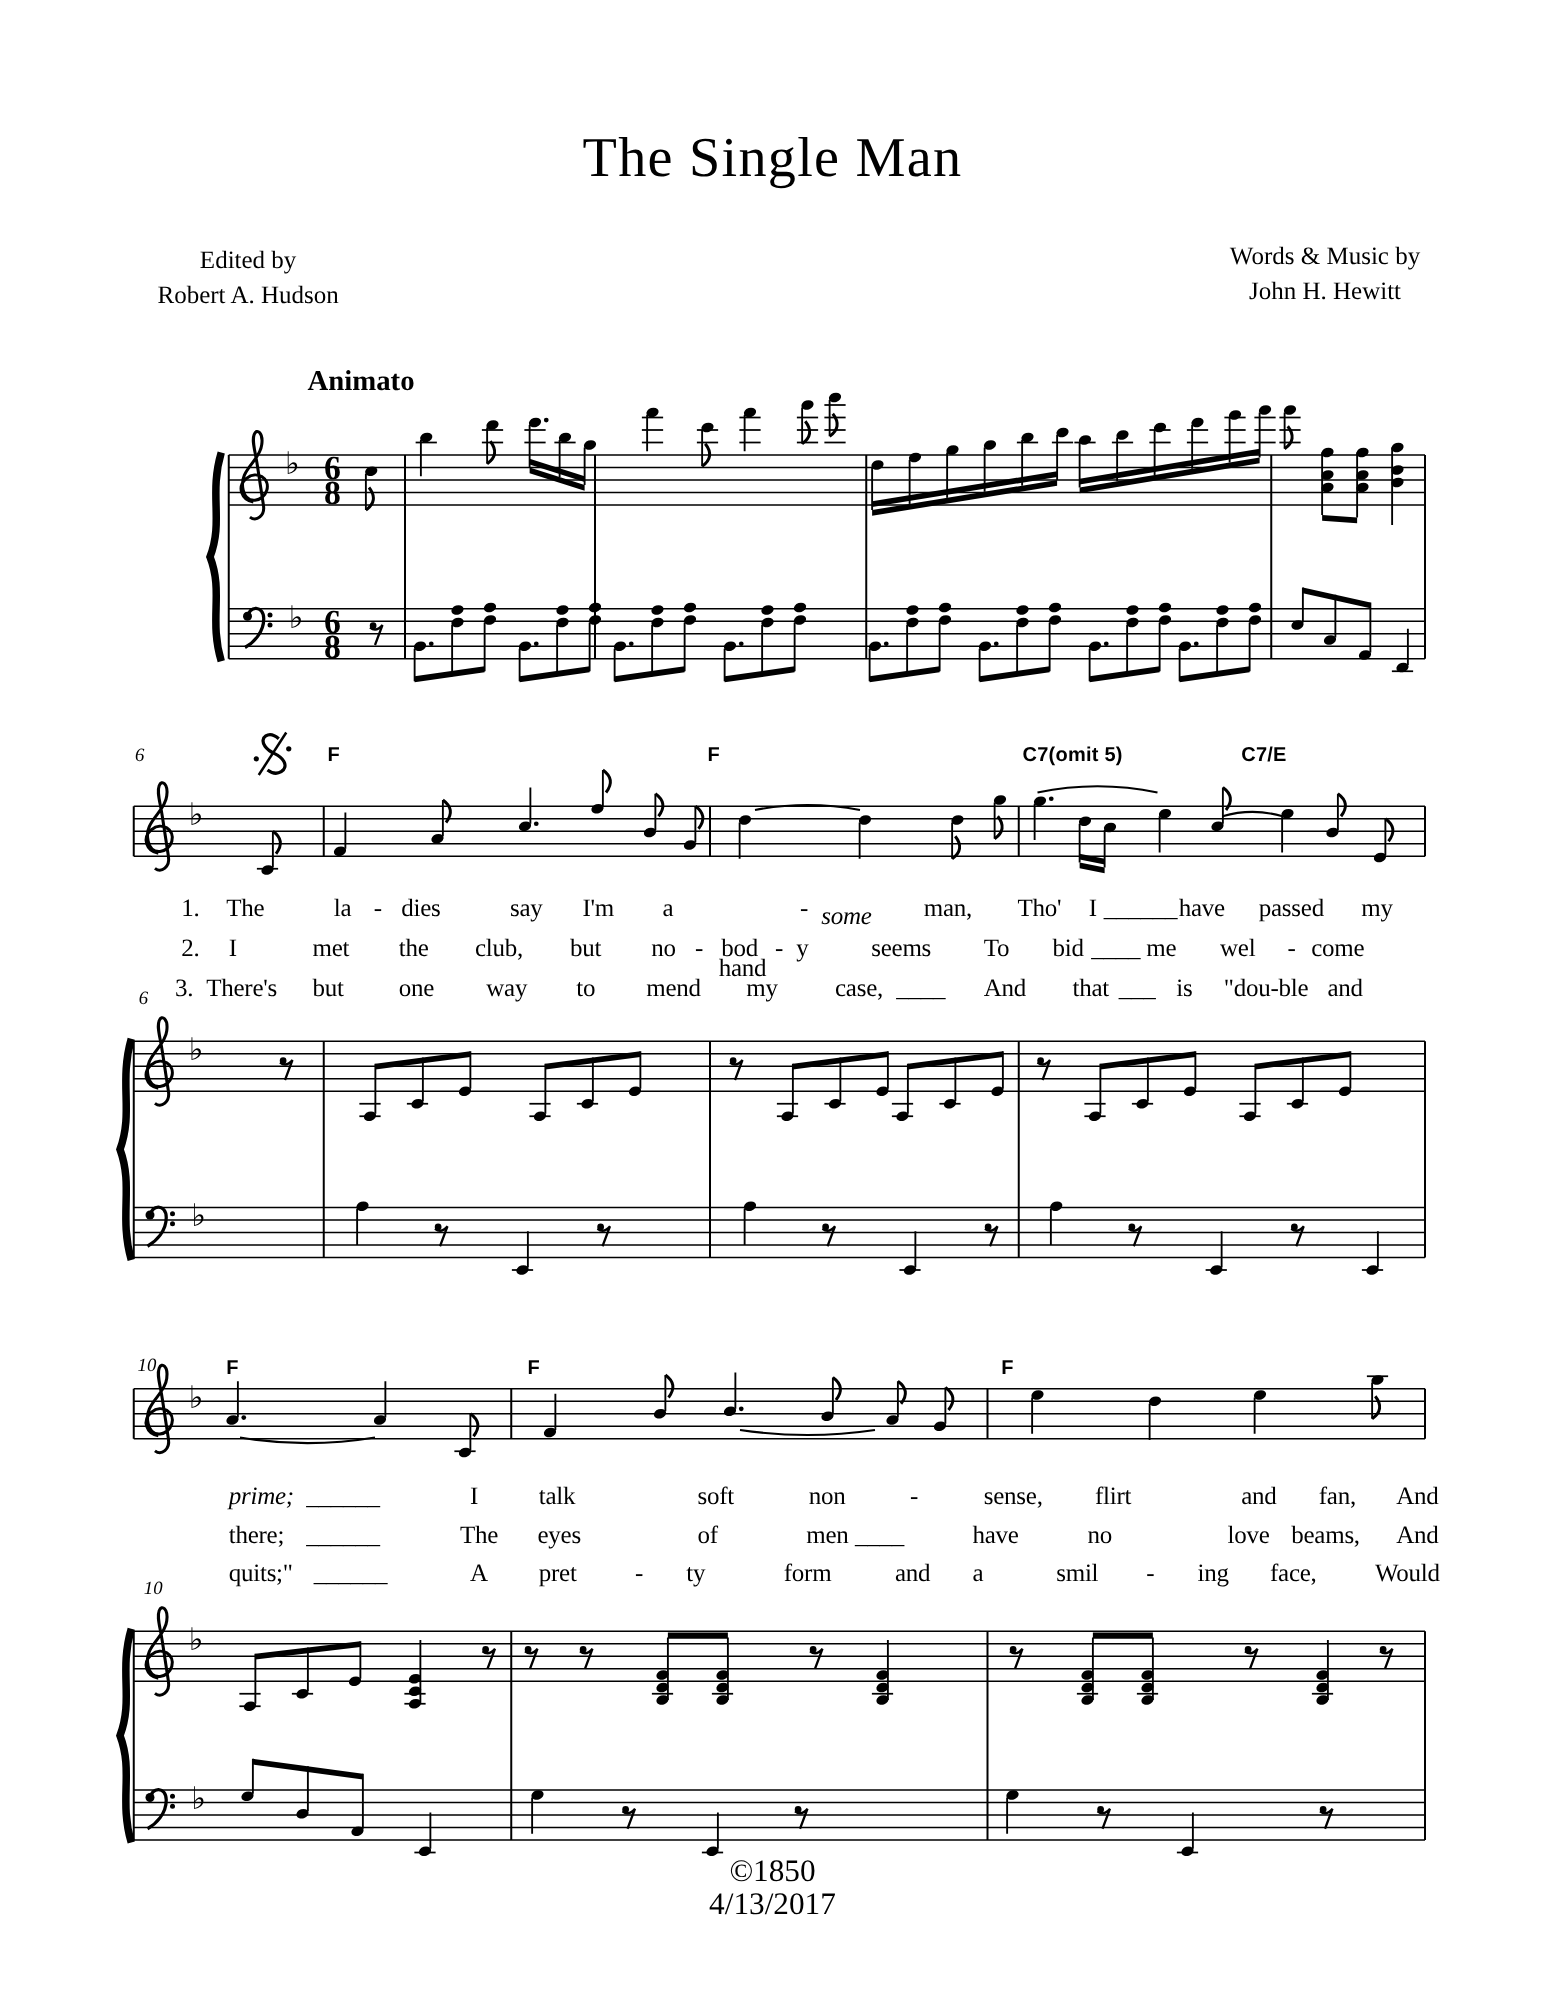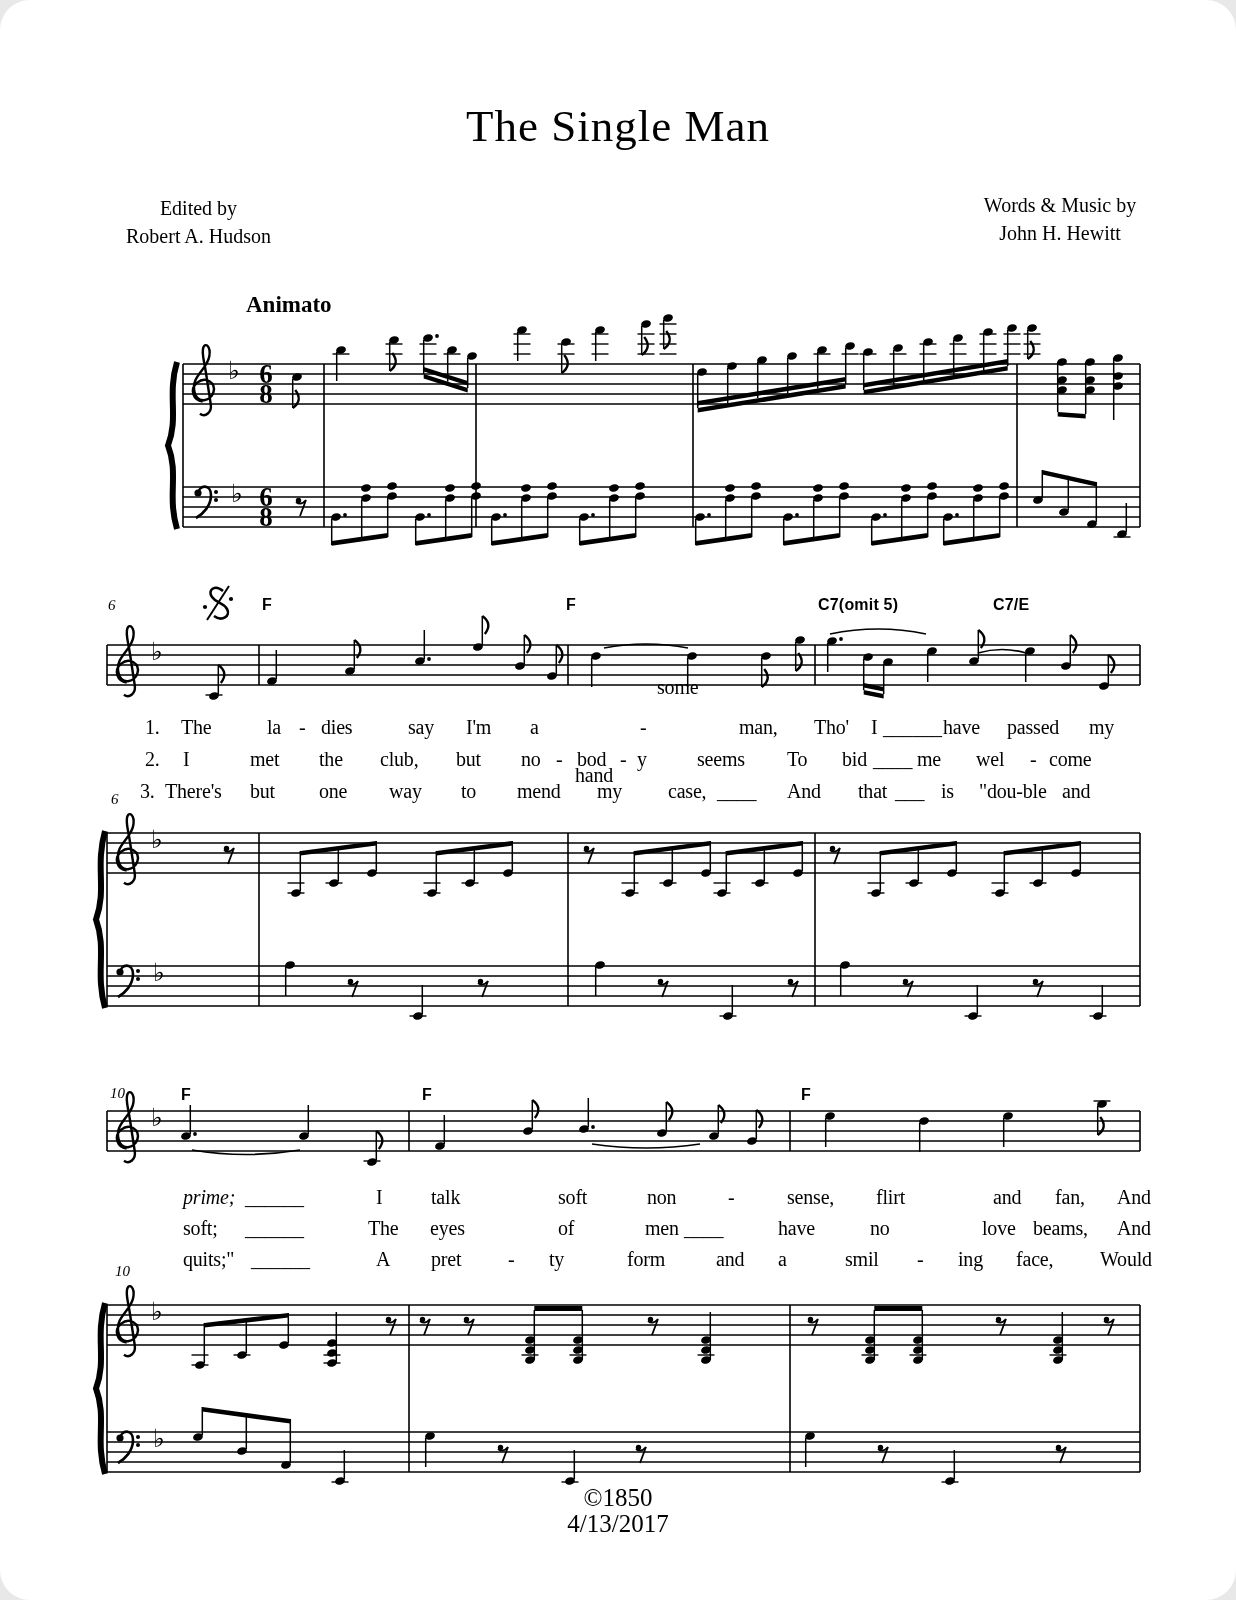--- a/index.html
+++ b/index.html
@@ -1,17 +1,17 @@
 <!DOCTYPE html>
 <html><head>
 <meta charset="utf-8">
 <style>
   html,body{margin:0;padding:0;background:#e8e8e8;}
   #page{position:relative;width:1236px;height:1600px;margin:0 auto;background:#ffffff;overflow:hidden;
-        font-family:"Liberation Serif",serif;color:#000;border-radius:30px;}
+        font-family:"Liberation Serif",serif;color:#000;}
   #nt{position:absolute;left:0;top:0;}
   #overlay{position:absolute;left:0;top:0;width:1236px;height:1600px;}
   .abs{position:absolute;}
   .title{left:0;right:0;top:100px;text-align:center;font-size:45px;letter-spacing:1px;}
   .credit{line-height:28px;font-size:20px;text-align:center;}
   .edited{left:96px;top:194px;width:205px;}
   .subtitle{left:0;right:0;top:219px;text-align:center;font-size:20px;}
   .wmusic{left:930px;top:191px;width:260px;}
   .tempo{left:246px;top:292px;font-size:23px;font-weight:bold;}
   .tsig{font-weight:bold;font-size:27px;line-height:20px;width:26px;text-align:center;}
@@ -654,21 +654,21 @@
       <span class="lyr" style="left: 145px; top: 716px;">1.</span>
       <span class="lyr" style="left: 181px; top: 716px;">The</span>
       <span class="lyr" style="left: 267px; top: 716px;">la</span>
       <span class="lyr" style="left: 299px; top: 716px;">-</span>
       <span class="lyr" style="left: 321px; top: 716px;">dies</span>
       <span class="lyr" style="left: 396px; top: 716px; margin-left: 12px;">say</span>
       <span class="lyr" style="left: 466px; top: 716px;">I'm</span>
       <span class="lyr" style="left: 530px; top: 716px;">a</span>
       <span class="lyr" style="left: 575px; top: 716px; margin-top: 48px;">hand</span>
       <span class="lyr" style="left: 640px; top: 716px;">-</span>
-      <span class="lyr" style="left: 657px; top: 676px;">some</span>
+      <span class="lyr" style="left: 657px; top: 722px; font-style: italic;">some</span>
       <span class="lyr" style="left: 739px; top: 716px;">man,</span>
       <span class="lyr" style="left: 814px; top: 716px;">Tho'</span>
       <span class="lyr" style="left: 871px; top: 716px;">I</span>
       <span class="lyr" style="left: 883px; top: 716px;">______</span>
       <span class="lyr" style="left: 943px; top: 716px;">have</span>
       <span class="lyr" style="left: 1007px; top: 716px;">passed</span>
       <span class="lyr" style="left: 1089px; top: 716px;">my</span>
       <span class="lyr" style="left: 145px; top: 748px;">2.</span>
       <span class="lyr" style="left: 183px; top: 748px;">I</span>
       <span class="lyr" style="left: 250px; top: 748px;">met</span>
@@ -709,21 +709,21 @@
       <span class="lyr" style="left: 376px; top: 1186px;">I</span>
       <span class="lyr" style="left: 431px; top: 1186px;">talk</span>
       <span class="lyr" style="left: 558px; top: 1186px;">soft</span>
       <span class="lyr" style="left: 647px; top: 1186px;">non</span>
       <span class="lyr" style="left: 728px; top: 1186px;">-</span>
       <span class="lyr" style="left: 787px; top: 1186px;">sense,</span>
       <span class="lyr" style="left: 876px; top: 1186px;">flirt</span>
       <span class="lyr" style="left: 993px; top: 1186px;">and</span>
       <span class="lyr" style="left: 1055px; top: 1186px;">fan,</span>
       <span class="lyr" style="left: 1117px; top: 1186px;">And</span>
-      <span class="lyr" style="left: 183px; top: 1217px;">soft;</span>
+      <span class="lyr" style="left: 183px; top: 1217px;">there;</span>
       <span class="lyr" style="left: 245px; top: 1217px;">______</span>
       <span class="lyr" style="left: 368px; top: 1217px;">The</span>
       <span class="lyr" style="left: 430px; top: 1217px;">eyes</span>
       <span class="lyr" style="left: 558px; top: 1217px;">of</span>
       <span class="lyr" style="left: 645px; top: 1217px;">men</span>
       <span class="lyr" style="left: 684px; top: 1217px;">____</span>
       <span class="lyr" style="left: 778px; top: 1217px;">have</span>
       <span class="lyr" style="left: 870px; top: 1217px;">no</span>
       <span class="lyr" style="left: 982px; top: 1217px;">love</span>
       <span class="lyr" style="left: 1033px; top: 1217px;">beams,</span>

